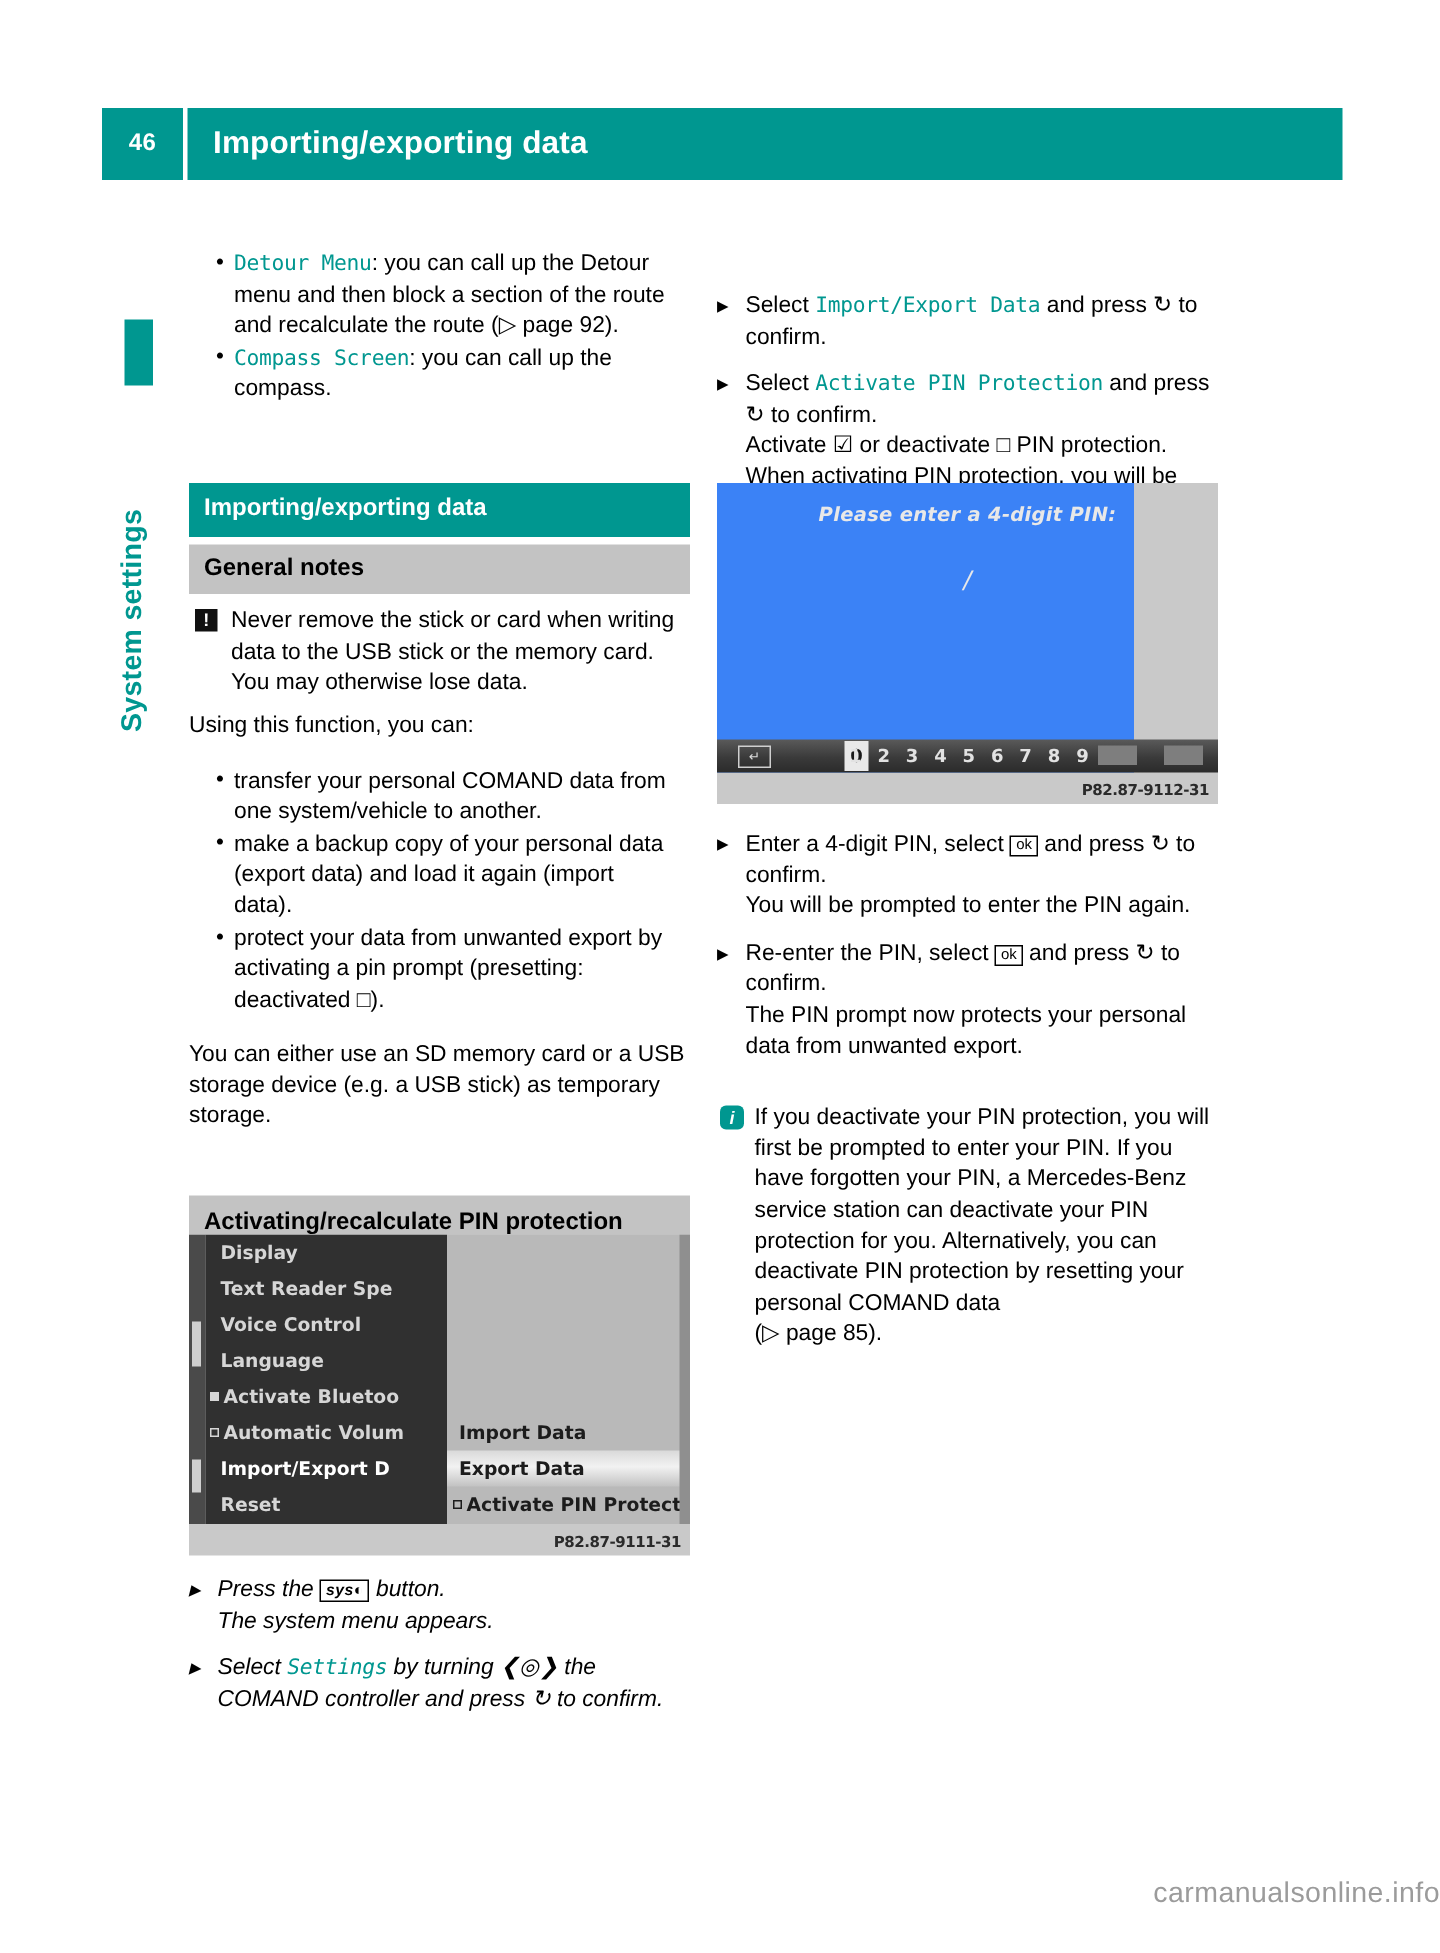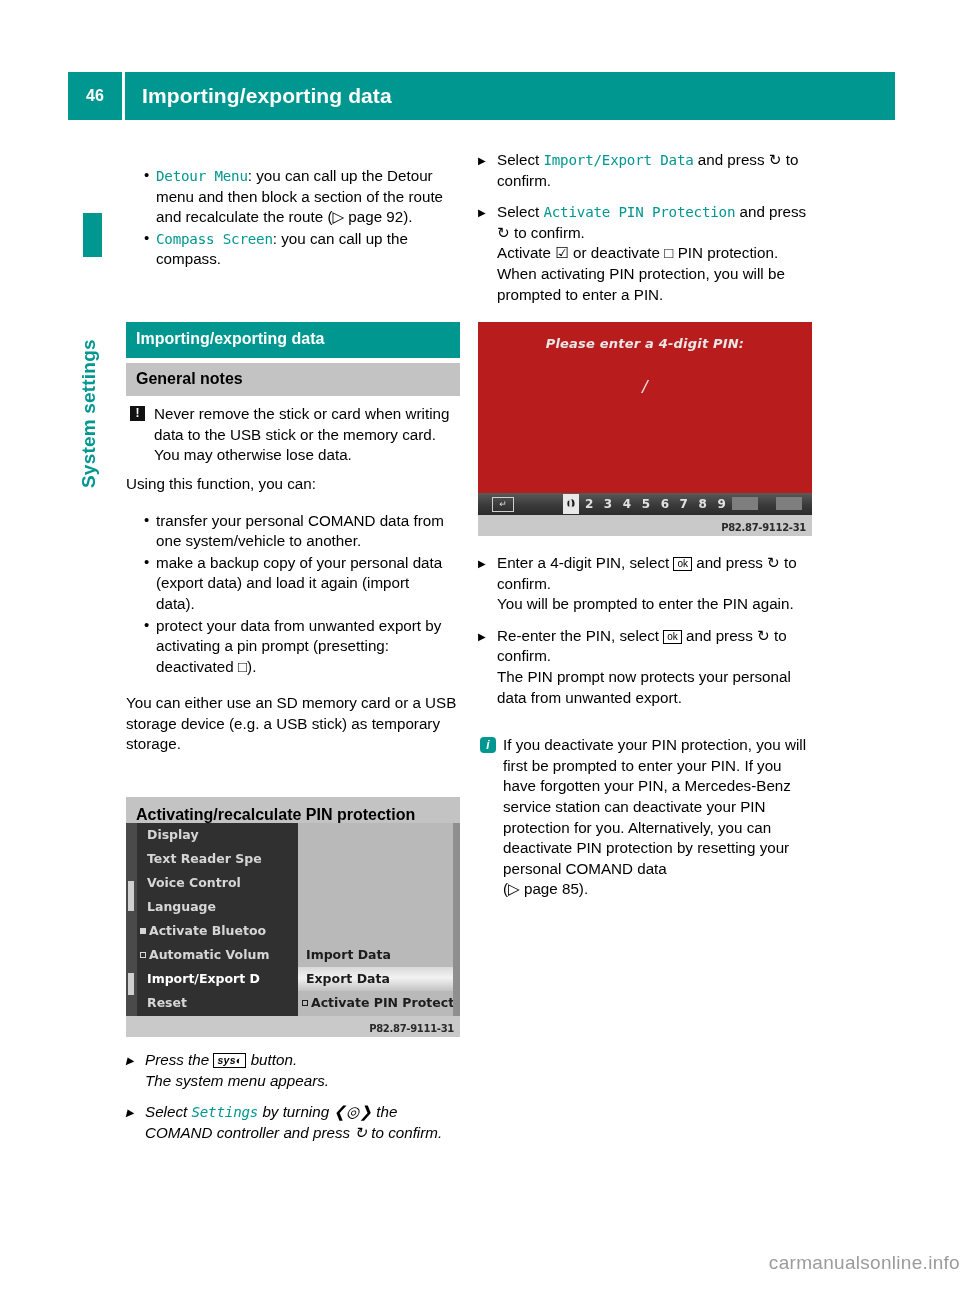--- a/index.html
+++ b/index.html
@@ -18,21 +18,21 @@
 
   
   .vtab{position:absolute;left:83px;top:213px;width:19px;height:44px;background:#009790;}
   .vtab-label{position:absolute;left:78px;top:258px;width:30px;height:230px;color:#009790;
     font-size:19px;font-weight:bold;writing-mode:vertical-rl;transform:rotate(180deg);
     letter-spacing:.2px;white-space:nowrap;}
 
   
   .col{position:absolute;top:150px;width:334px;font-size:15.2px;line-height:20.6px;}
   .col-left{left:126px;}
-  .col-right{left:478px;}
+  .col-right{left:478px;margin-top:44px;}
 
   .mono{font-family:"DejaVu Sans Mono","Liberation Mono",monospace;color:#009790;font-size:14.2px;letter-spacing:-0.2px;}
 
   
   ul.blist{list-style:none;margin:16px;padding:0;}
   ul.blist li{position:relative;padding-left:14px;margin-bottom:1px;}
   ul.blist li::before{content:"\2022";position:absolute;left:2px;top:-1px;font-size:15px;color:#000;}
 
   
   ul.steps{list-style:none;margin:0;padding:0;}
@@ -78,21 +78,21 @@
   .s1-rbar{position:absolute;right:0;top:0;width:7px;height:193px;background:#8f8f8f;}
   .s1-sq{display:inline-block;width:6px;height:6px;margin-right:3px;vertical-align:1px;}
   .s1-sq.filled{background:#d6d6d6;}
   .s1-sq.empty{border:1px solid #d6d6d6;box-sizing:border-box;}
   .s1-sq.dark{border:1px solid #1c1c1c;box-sizing:border-box;}
   .s1-caption{position:absolute;right:6px;bottom:3px;font-size:10px;font-weight:bold;color:#2a2a2a;
     font-family:"DejaVu Sans",sans-serif;letter-spacing:-.3px;}
 
   
   .shot2{position:absolute;left:478px;top:322px;width:334px;height:214px;background:#c9c9c9;}
-  .s2-screen{position:absolute;left:0;top:0;width:334px;height:193px;background:#b91c1c;}
+  .s2-screen{position:absolute;left:0;top:0;width:278px;height:193px;background:#3b82f6;}
   .s2-title{position:absolute;left:0;top:14px;width:334px;text-align:center;color:#e8e8e8;
     font-size:13px;font-style:italic;font-weight:bold;font-family:"DejaVu Sans",sans-serif;letter-spacing:.2px;}
   .s2-cursor{position:absolute;left:0;top:55px;width:334px;text-align:center;color:#e8e8e8;
     font-size:16px;font-style:italic;font-family:"DejaVu Sans",sans-serif;}
   .s2-bar{position:absolute;left:0;bottom:0;width:334px;height:22px;
     background:linear-gradient(180deg,#5a5a5a 0%,#3a3a3a 55%,#2b2b2b 100%);}
   .s2-back{position:absolute;left:14px;top:4px;width:20px;height:13px;border:1px solid #cfcfcf;
     color:#dcdcdc;font-size:9px;line-height:12px;text-align:center;}
   .s2-digits{position:absolute;left:88px;top:2px;color:#e2e2e2;font-size:12px;font-weight:bold;
     font-family:"DejaVu Sans",sans-serif;letter-spacing:3.2px;line-height:18px;}

